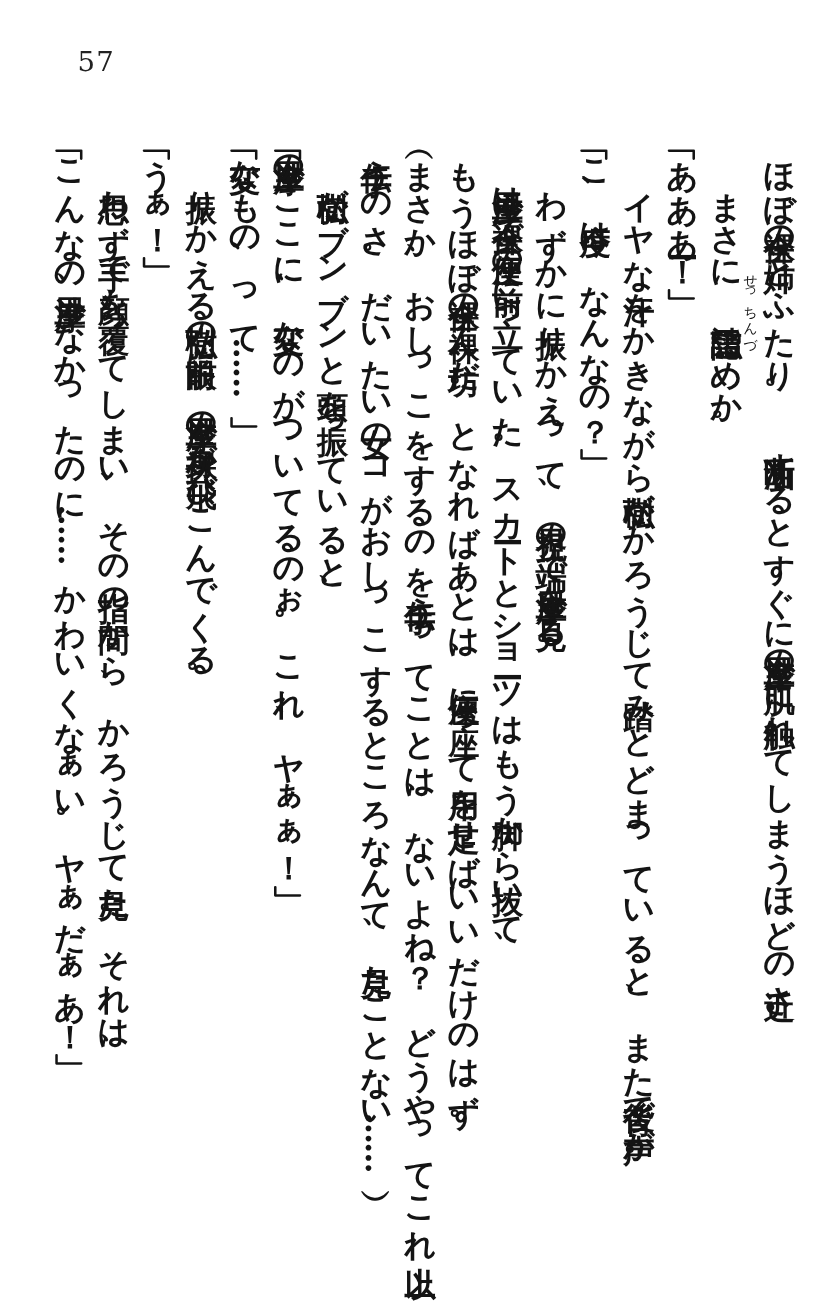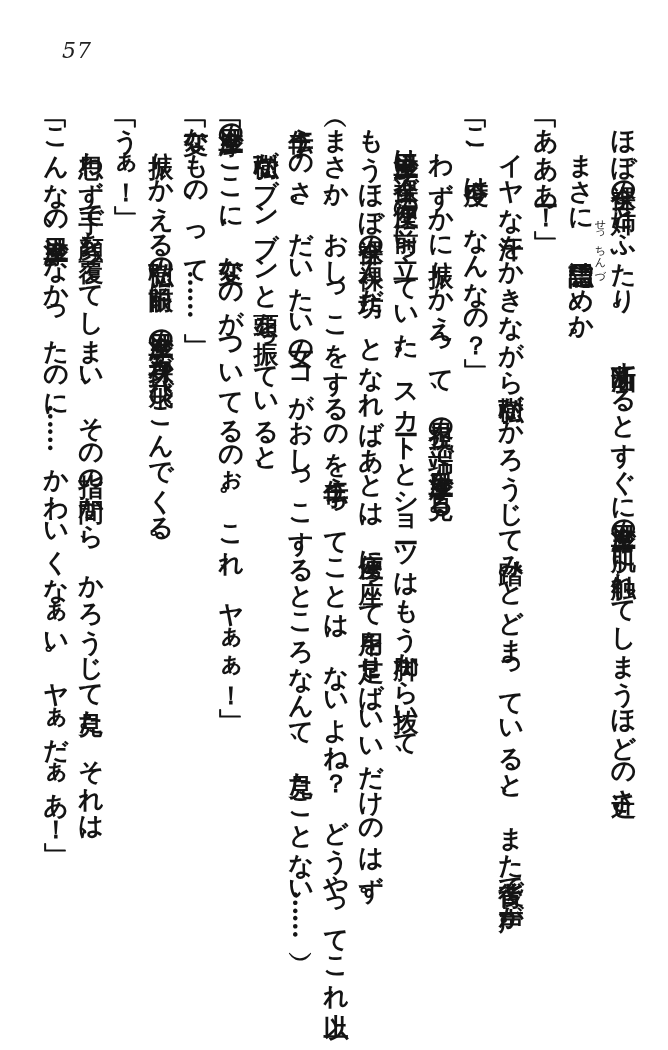--- a/index.html
+++ b/index.html
@@ -13,21 +13,20 @@
     height: 1050px;
     background: #ffffff;
     overflow: hidden;
     font-family: "DejaVu Serif", "Liberation Serif", serif;
   }
   .page-number {
     position: absolute;
     left: 62px;
     top: 38px;
     font-size: 22px;
-    font-style: italic;
     color: #222222;
     letter-spacing: 1px;
   }
   .text-block {
     position: absolute;
     top: 112px;
     right: 27px;
     height: 903px;
     writing-mode: vertical-rl;
     text-orientation: mixed;

